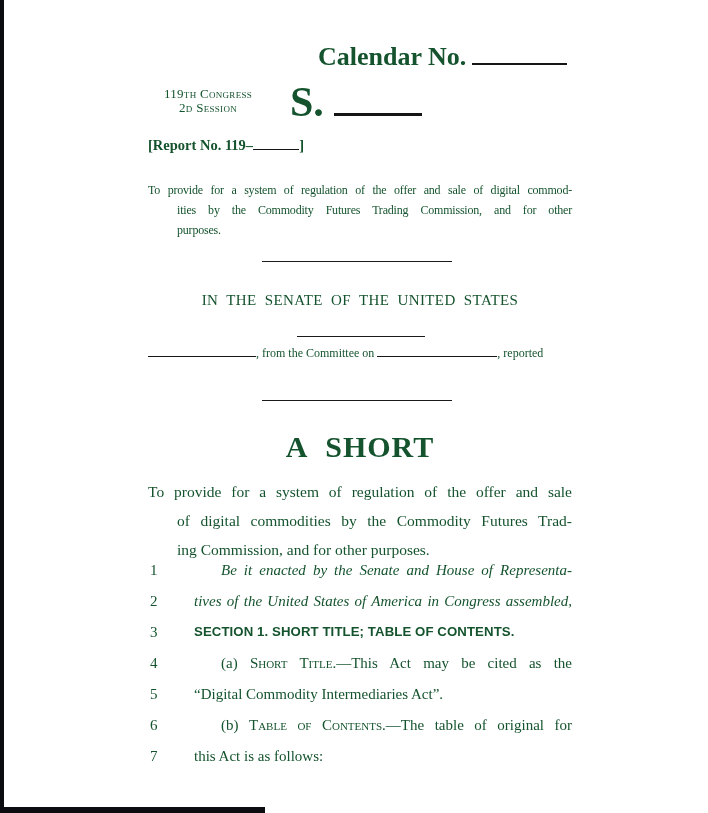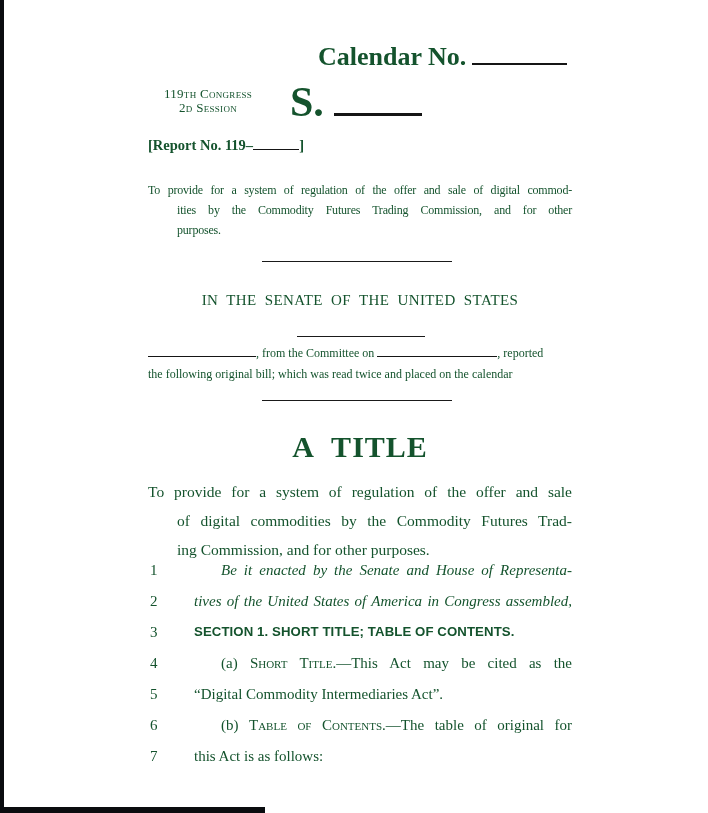--- a/index.html
+++ b/index.html
@@ -91,26 +91,25 @@
   <div class="rule rule-1"></div>
 
   <div class="senate-heading">IN THE SENATE OF THE UNITED STATES</div>
 
   <div class="rule rule-short"></div>
 
   <div class="committee">
     <div>
       <span class="blank cb1"></span><span>, from the Committee on </span><span class="blank cb2"></span><span>, reported</span>
     </div>
-    <div>the following original bill; which was read twice and placed on the calendar</div>
   </div>
 
   <div class="rule rule-2"></div>
 
-  <div class="a-bill">A TITLE</div>
+  <div class="a-bill">A SHORT</div>
 
   <div class="long-title">
     <div class="lt-line jlast">To provide for a system of regulation of the offer and sale</div>
     <div class="lt-line jlast cont">of digital commodities by the Commodity Futures Trad-</div>
     <div class="lt-line cont">ing Commission, and for other purposes.</div>
   </div>
 
   <div class="bline" style="top:560px">
     <span class="bnum">1</span>
     <span class="btext it ind jlast">Be it enacted by the Senate and House of Representa-</span>

